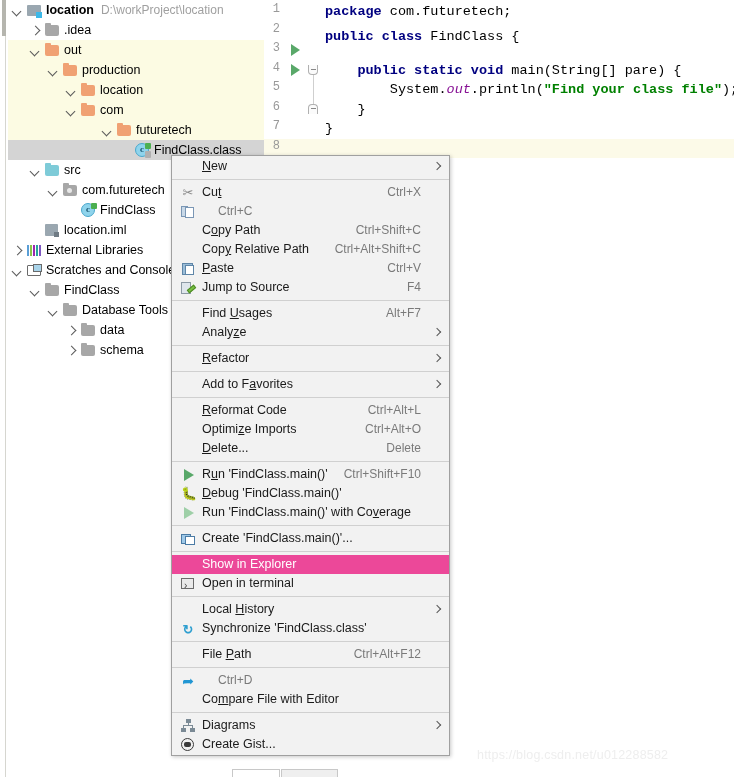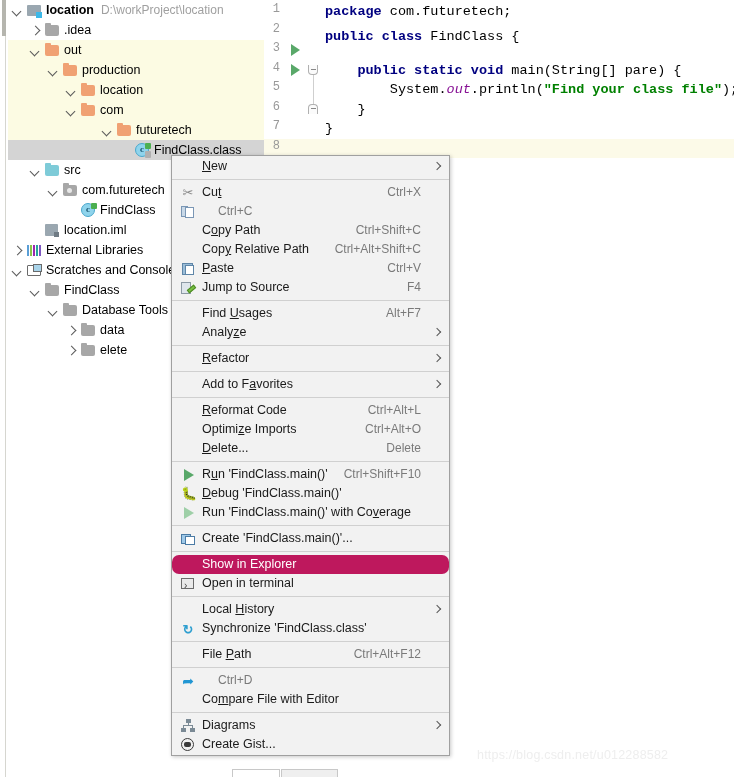--- a/index.html
+++ b/index.html
@@ -140,21 +140,21 @@
     position:absolute; left:171px; top:155px; width:279px;
     background:#f2f2f2; border:1px solid #a0a0a0;
     box-shadow: 1px 1px 4px rgba(0,0,0,0.22);
     padding: 1px 0 1px 0;
     z-index: 50;
   }
   .mi {
     position:relative; height:19px; line-height:19px; display:flex; align-items:center;
     font-size:12.5px; color:#1a1a1a; padding-left:8px; padding-right:8px; cursor:default;
   }
-  .mi.sel { background:#be185d; color:#ffffff;border-radius:7px; }
+  .mi.sel { background:#ec4899; color:#ffffff; }
   .mi .mi-ic { width:18px; height:16px; flex:0 0 18px; position:relative; margin-right:4px; }
   .mi .mi-label { flex:1 1 auto; white-space:nowrap; }
   .mi .mi-key { color:#7a7a7a; font-size:12px; margin-left:16px; white-space:nowrap; }
   .mi .mi-arrow {
     width:10px; flex:0 0 10px; margin-left:10px; position:relative; height:19px;
   }
   .mi .mi-arrow::before {
     content:""; position:absolute; right:1px; top:6px; width:5px; height:5px;
     border-right:1.4px solid #555; border-top:1.4px solid #555; transform:rotate(45deg);
   }
@@ -368,21 +368,21 @@
           <span class="ticon">
             <span class="fold fold-grey"></span>
           </span>
           <span class="tname">data</span>
         </div>
         <div class="tree-row" style="padding-left: 58px;">
           <span class="tw right"></span>
           <span class="ticon">
             <span class="fold fold-grey"></span>
           </span>
-          <span class="tname">elete</span>
+          <span class="tname">schema</span>
         </div>
       </div>
   </div>
 
   <div id="ctx-menu">
       <div class="mi">
         <span class="mi-ic"></span>
         <span class="mi-label"><span class="u">N</span>ew</span>
         <span class="mi-arrow"></span>
       </div>

